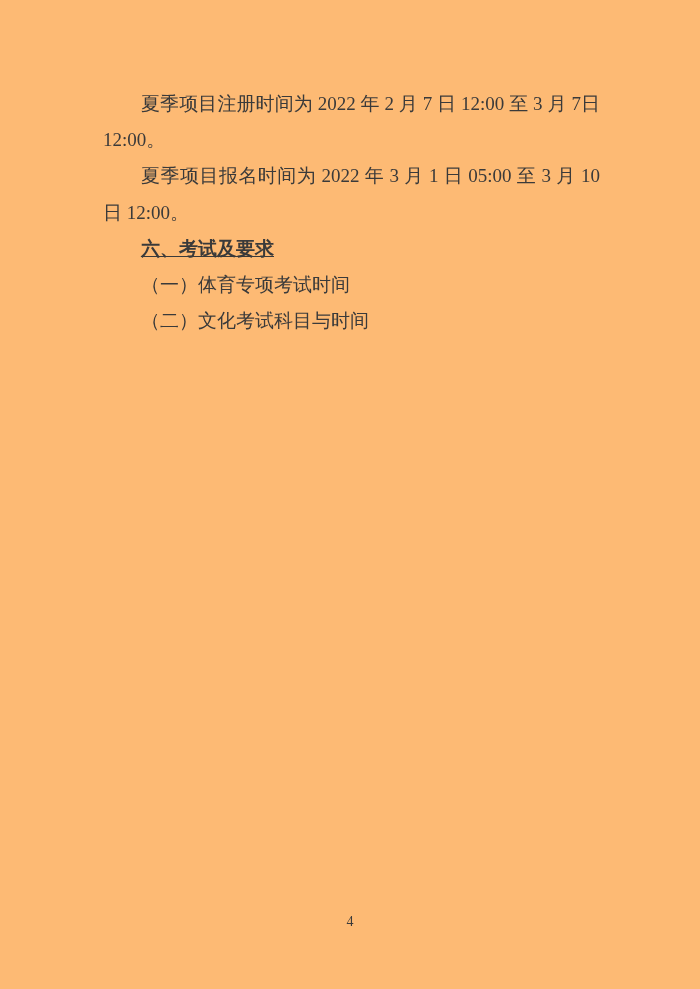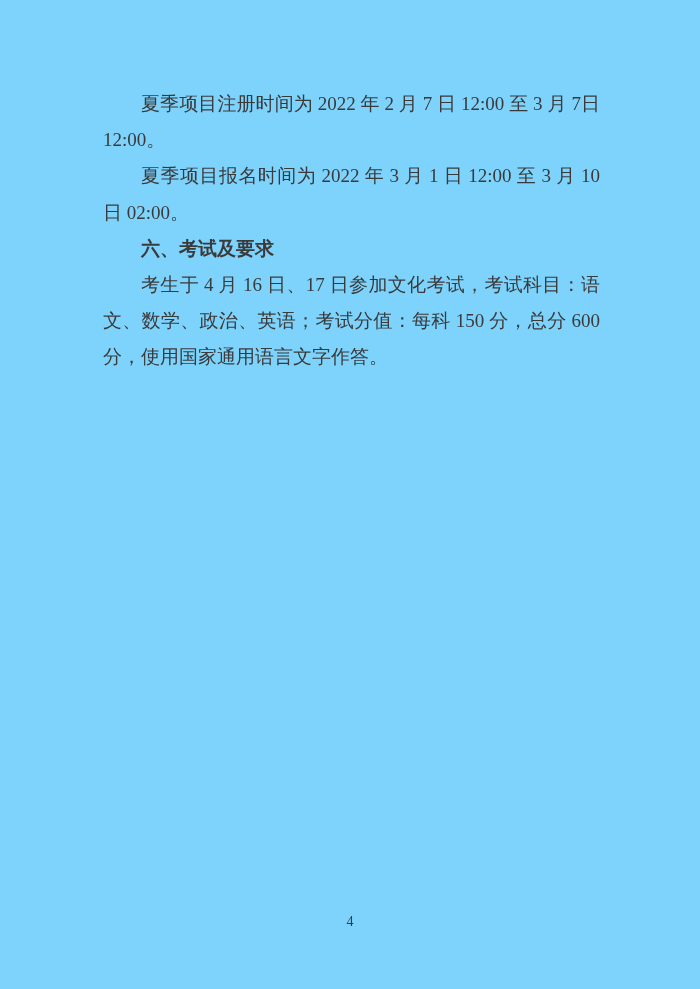--- a/index.html
+++ b/index.html
@@ -5,21 +5,21 @@
   * { margin: 0; padding: 0; box-sizing: border-box; }
 
   html, body {
     background: #ffffff;
   }
 
   .page {
     position: relative;
     width: 700px;
     height: 989px;
-    background: #7dd3fc;
+    background: #fdba74;
     overflow: hidden;
     font-family: "Liberation Serif", "DejaVu Serif", serif;
     padding-left: 40px;
   }
 
   .content {
     position: absolute;
     left: 103px;
     top: 86px;
     width: 497px;
@@ -30,20 +30,21 @@
     text-justify: inter-ideograph;
   }
 
   .content p {
     margin: 0;
     text-indent: 2em;
   }
 
   .content p.heading {
     font-weight: bold;
+    text-decoration: underline;
   }
 
   .page-number {
     position: absolute;
     left: 0;
     top: 912px;
     width: 700px;
     text-align: center;
     color: #3a3a3a;
     font-size: 14px;
@@ -53,25 +54,26 @@
 </head>
 <body>
 
 <div class="page">
 
   <div class="content">
     <p>夏季项目注册时间为 2022 年 2 月 7 日 12:00 至 3 月 7日 12:00。</p>
 
 
 
-    <p>夏季项目报名时间为 2022 年 3 月 1 日 12:00 至 3 月 10日 02:00。</p>
+    <p>夏季项目报名时间为 2022 年 3 月 1 日 05:00 至 3 月 10日 12:00。</p>
 
     <p class="heading">六、考试及要求</p>
 
+    <p>（一）体育专项考试时间</p>
 
 
+    <p>（二）文化考试科目与时间</p>
 
-    <p>考生于 4 月 16 日、17 日参加文化考试，考试科目：语文、数学、政治、英语；考试分值：每科 150 分，总分 600 分，使用国家通用语言文字作答。</p>
   </div>
 
   <div class="page-number">4</div>
 
 </div>
 
 </body></html>

